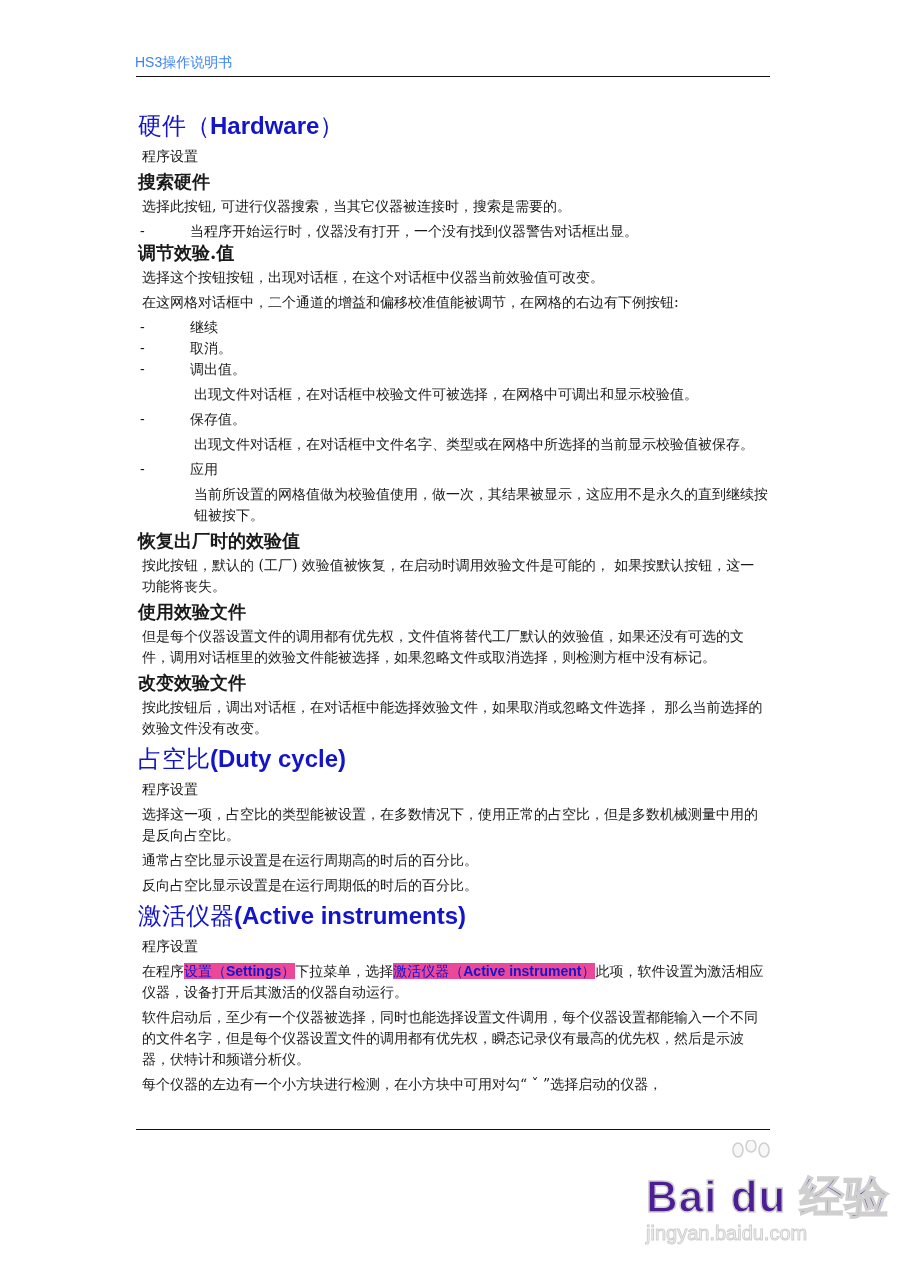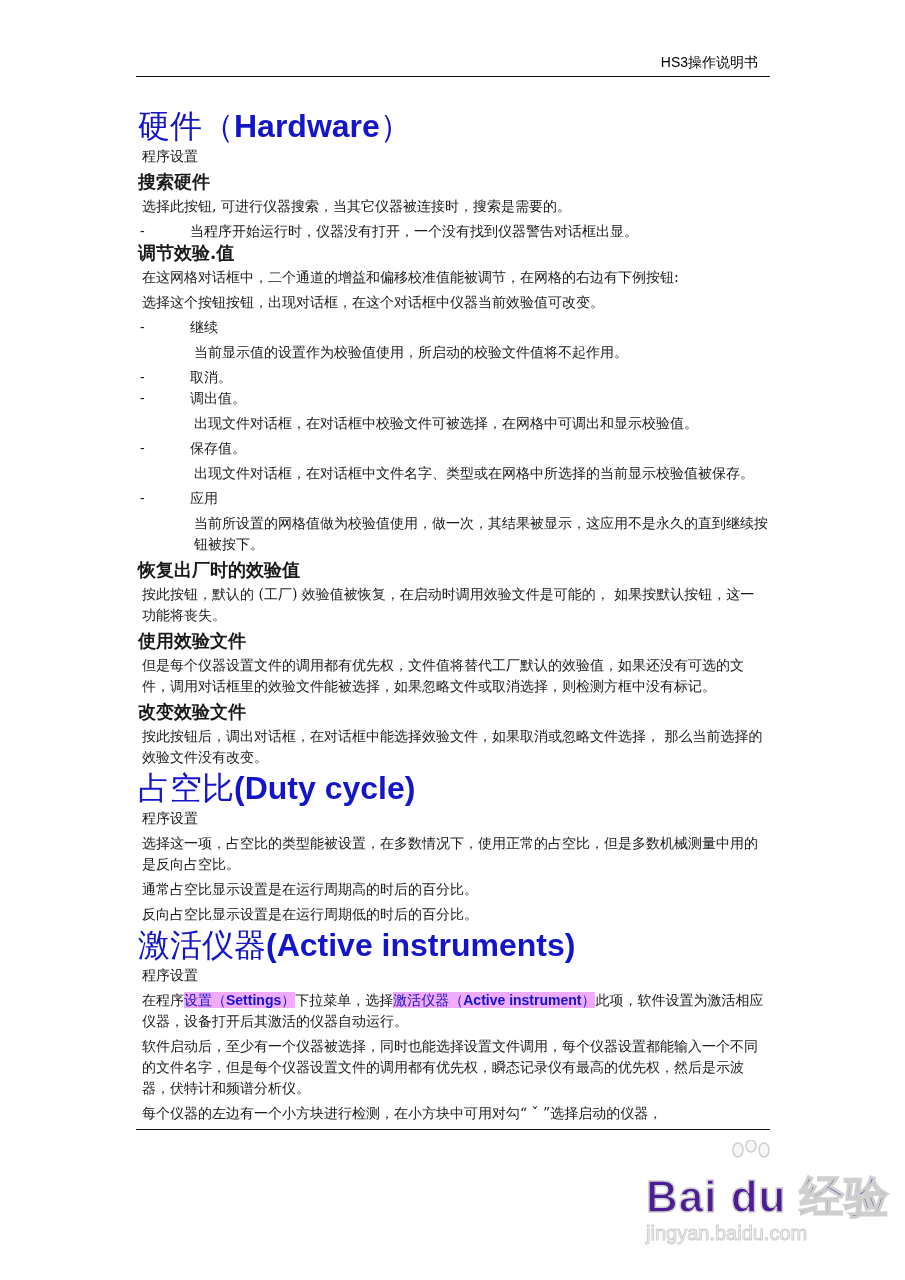--- a/index.html
+++ b/index.html
@@ -10,28 +10,28 @@
     body {
       width: 905px;
       height: 1280px;
       position: relative;
       overflow: hidden;
       font-family: "DejaVu Serif", "Liberation Serif", serif;
       color: #1a1a1a;
     }
     .page-header {
       position: absolute;
-      left: 124px;
+      left: 135px;
       top: 52px;
       width: 634px;
-      text-align: right;
+      text-align: left;
       font-size: 14px;
       line-height: 20px;
       font-family: "Liberation Sans", "DejaVu Sans", sans-serif;
-      color: #000000;
+      color: #3b82f6;
     }
     .header-rule {
       position: absolute;
       left: 136px;
       top: 76px;
       width: 634px;
       height: 0;
       border-top: 1.5px solid #111;
     }
     .footer-rule {
@@ -45,21 +45,21 @@
     .content {
       position: absolute;
       left: 138px;
       top: 110px;
       width: 634px;
       font-size: 14px;
       line-height: 21px;
     }
     .h1 {
       color: #1414c8;
-      font-size: 32px;
+      font-size: 24px;
       line-height: 32px;
       margin: 0;
       font-weight: normal;
       white-space: nowrap;
     }
     .h1 .latin {
       font-family: "Liberation Sans", "DejaVu Sans", sans-serif;
       font-weight: bold;
     }
     .h2 {
@@ -77,21 +77,21 @@
     }
     .bullet .dash {
       position: absolute;
       left: 2px;
       top: 0;
     }
     .indent {
       padding-left: 52px;
     }
     .hl {
-      background: #f0abfc;
+      background: #ec4899;
       color: #1414c8;
     }
     .hl .latin {
       font-family: "Liberation Sans", "DejaVu Sans", sans-serif;
       font-weight: bold;
     }
     .watermark {
       position: absolute;
       left: 636px;
       top: 1140px;
@@ -137,25 +137,24 @@
 <div class="content">
 
   <h1 class="h1"><span>硬件（</span><span class="latin">Hardware</span><span>）</span></h1>
   <p>程序设置</p>
 
   <p class="h2">搜索硬件</p>
   <p>选择此按钮, 可进行仪器搜索，当其它仪器被连接时，搜索是需要的。</p>
   <div class="bullet"><span class="dash">-</span><span>当程序开始运行时，仪器没有打开，一个没有找到仪器警告对话框出显。</span></div>
 
   <p class="h2">调节效验.值</p>
+  <p>选择这个按钮按钮，出现对话框，在这个对话框中仪器当前效验值可改变。</p>
   <p>在这网格对话框中，二个通道的增益和偏移校准值能被调节，在网格的右边有下例按钮:</p>
-  <p>选择这个按钮按钮，出现对话框，在这个对话框中仪器当前效验值可改变。</p>
 
   <div class="bullet"><span class="dash">-</span><span>继续</span></div>
-  <p class="indent">当前显示值的设置作为校验值使用，所启动的校验文件值将不起作用。</p>
 
   <div class="bullet"><span class="dash">-</span><span>取消。</span></div>
 
   <div class="bullet"><span class="dash">-</span><span>调出值。</span></div>
   <p class="indent">出现文件对话框，在对话框中校验文件可被选择，在网格中可调出和显示校验值。</p>
 
   <div class="bullet"><span class="dash">-</span><span>保存值。</span></div>
   <p class="indent">出现文件对话框，在对话框中文件名字、类型或在网格中所选择的当前显示校验值被保存。</p>
 
   <div class="bullet"><span class="dash">-</span><span>应用</span></div>

